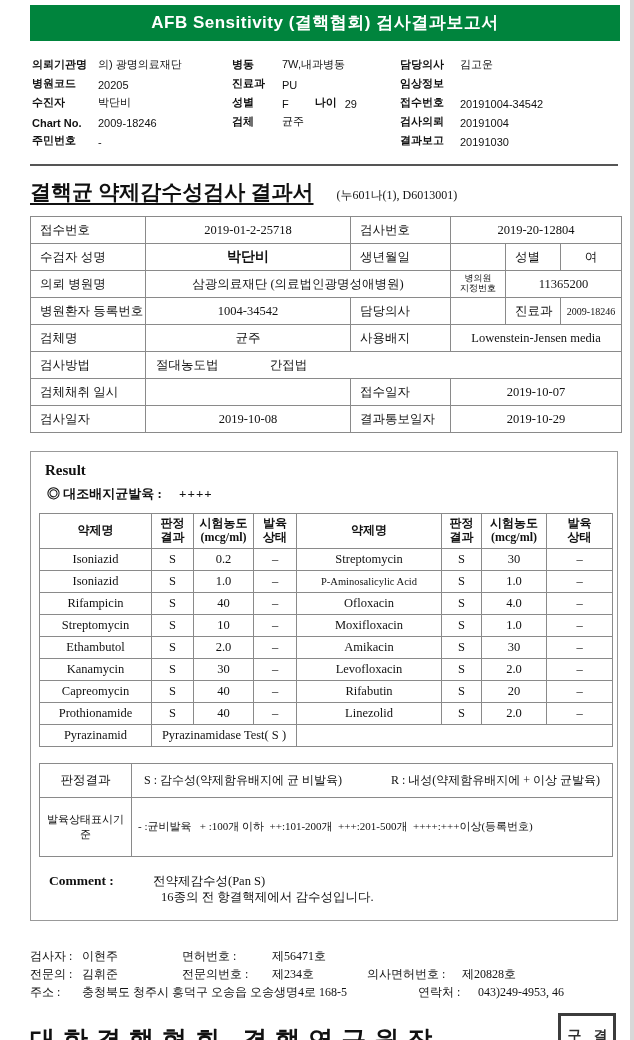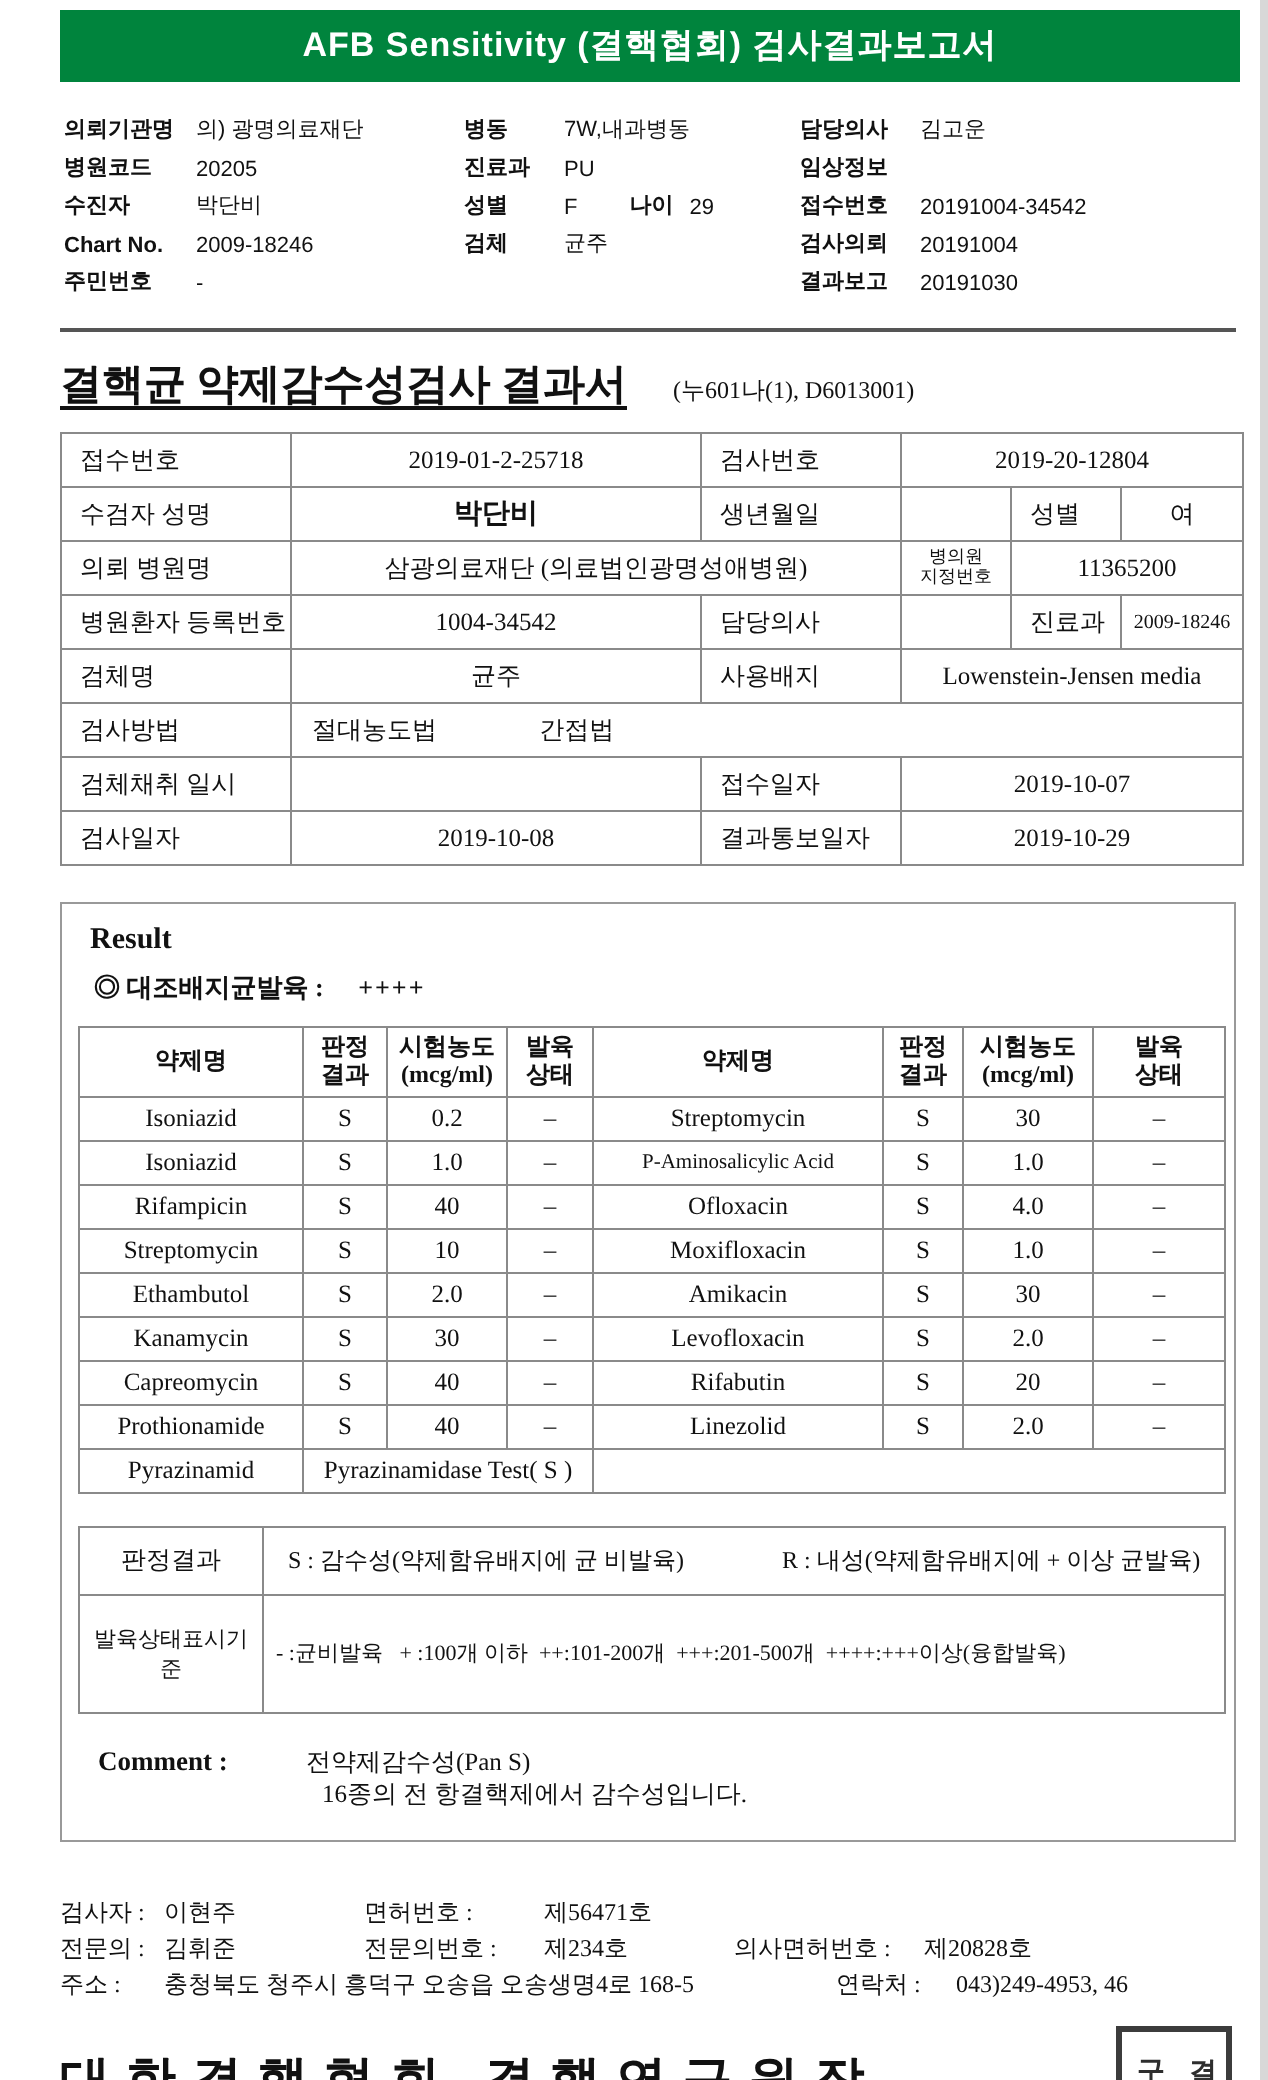--- a/index.html
+++ b/index.html
@@ -372,21 +372,21 @@
       <tbody>
           <tr>
         <td class="llbl">판정결과</td>
         <td class="jtxt">
           <span class="judge-s">S : 감수성(약제함유배지에 균 비발육)</span>
           <span class="judge-r">R : 내성(약제함유배지에 + 이상 균발육)</span>
         </td>
       </tr>
       <tr>
         <td class="llbl2">발육상태표시기준</td>
-        <td class="gtxt">- :균비발육   + :100개 이하  ++:101-200개  +++:201-500개  ++++:+++이상(융합발육)</td>
+        <td class="gtxt">- :균비발육   + :100개 이하  ++:101-200개  +++:201-500개  ++++:+++이상(등록번호)</td>
       </tr>
     </tbody>
       </table>
 
     <div class="comment">
       <div class="comment-label">Comment :</div>
       <div class="comment-body">
         <div class="cl1">전약제감수성(Pan S)</div>
         <div class="cl2">16종의 전 항결핵제에서 감수성입니다.</div>
       </div>

